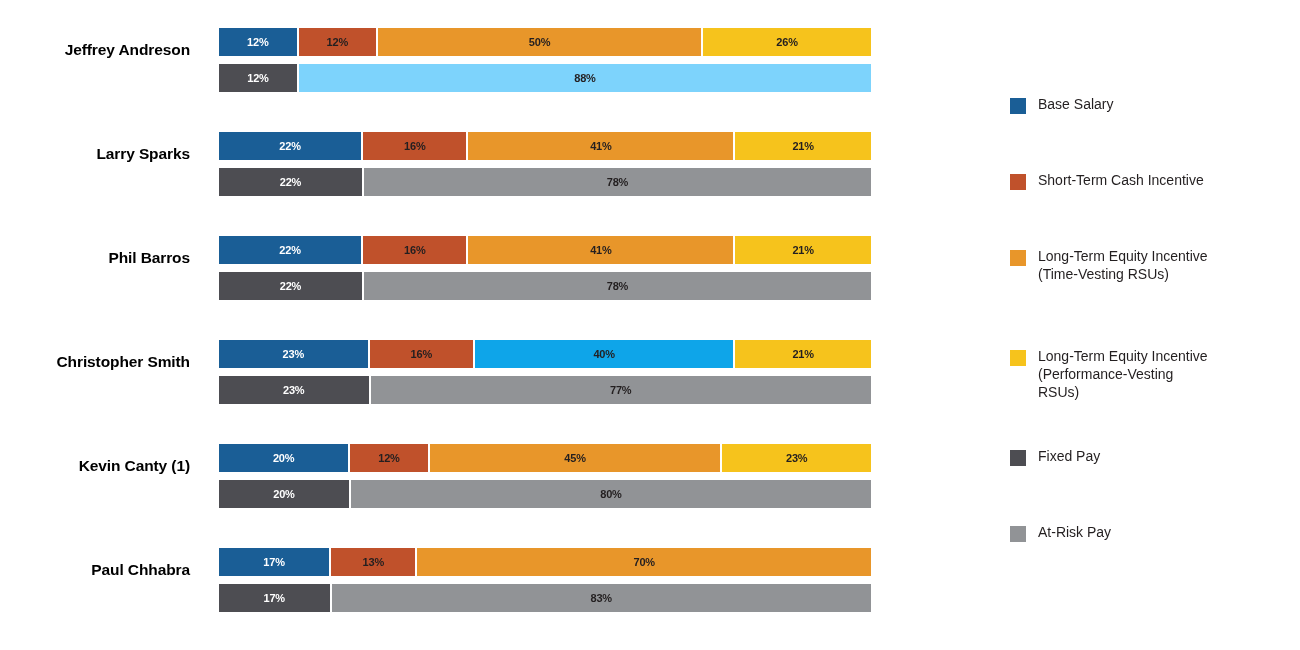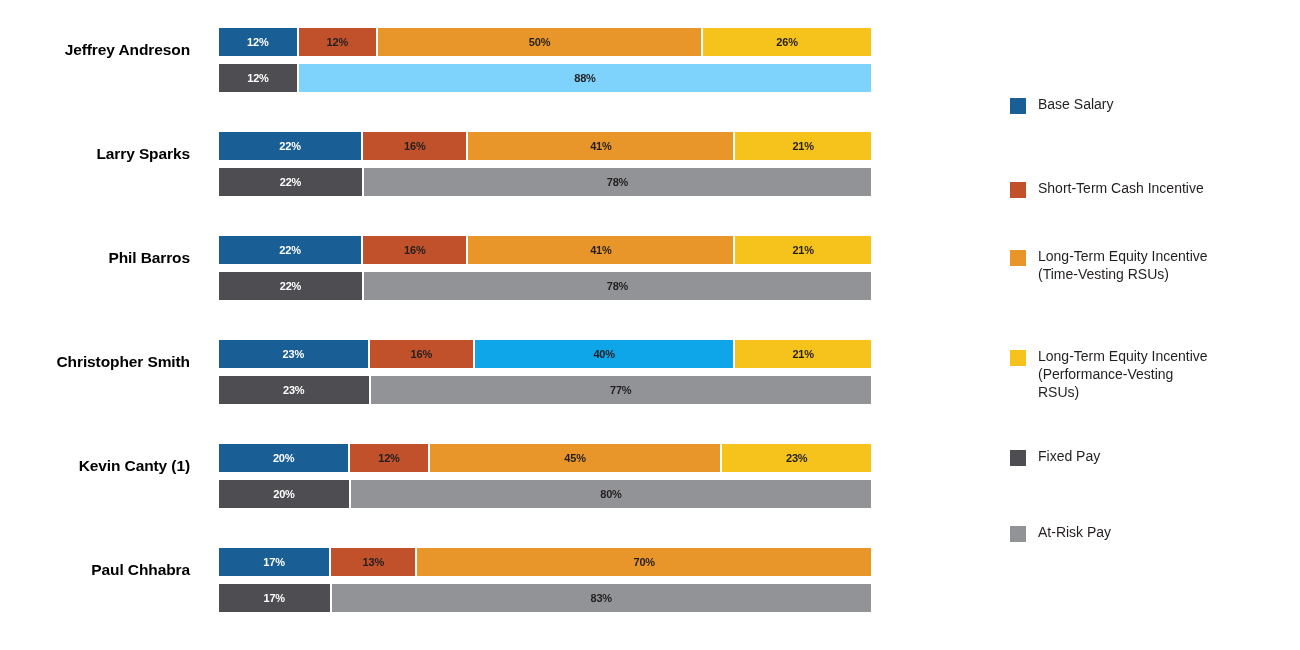--- a/index.html
+++ b/index.html
@@ -254,21 +254,21 @@
           </div>
         </div>
       </div>
     </div>
 
   <div id="legend">
       <div class="legend-item" style="position: absolute; top: 0px;">
         <span class="legend-swatch" style="background: rgb(26, 94, 150);"></span>
         <span class="legend-label">Base Salary</span>
       </div>
-      <div class="legend-item" style="position: absolute; top: 84px;">
+      <div class="legend-item" style="position: absolute; top: 76px;">
         <span class="legend-swatch" style="background: rgb(192, 81, 43);"></span>
         <span class="legend-label">Short-Term Cash Incentive</span>
       </div>
       <div class="legend-item" style="position: absolute; top: 152px;">
         <span class="legend-swatch" style="background: rgb(232, 150, 42);"></span>
         <span class="legend-label">Long-Term Equity Incentive
 (Time-Vesting RSUs)</span>
       </div>
       <div class="legend-item" style="position: absolute; top: 252px;">
         <span class="legend-swatch" style="background: rgb(246, 195, 28);"></span>

